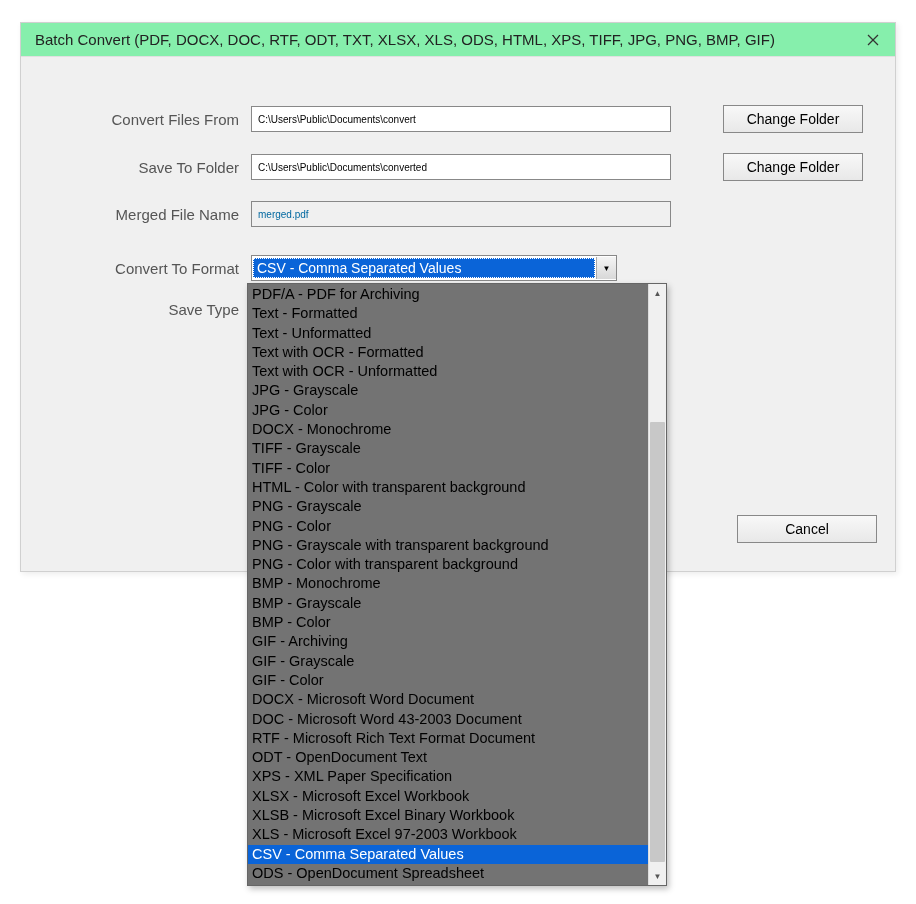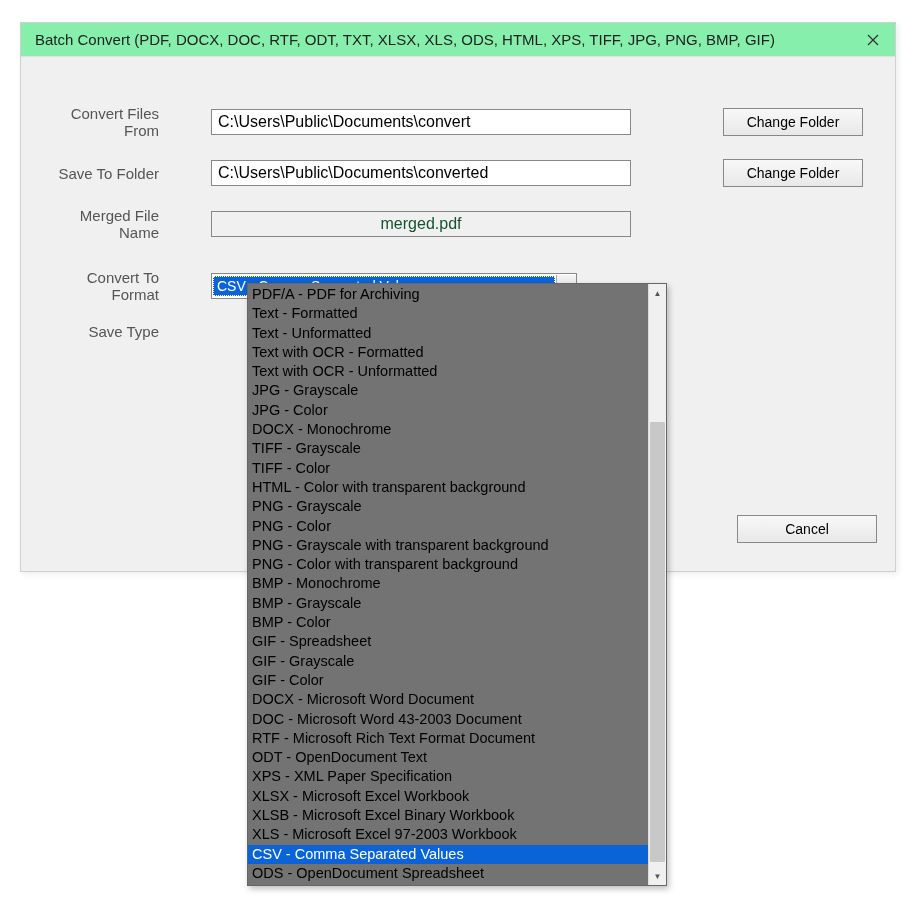--- a/index.html
+++ b/index.html
@@ -43,46 +43,44 @@
       font-size: 14px;
       color: #333;
     }
     .form-area {
       padding: 48px 24px 20px 24px;
     }
     .row {
       display: flex;
       align-items: center;
       margin-bottom: 20px;
-      gap: 40px;
     }
     .row-label {
       width: 215px;
       text-align: right;
       padding-right: 12px;
       color: #555;
       font-size: 15px;
     }
     .row-input {
       flex: 0 0 420px;
     }
     .text-input {
       width: 420px;
       height: 26px;
       border: 1px solid #888;
       background: #fff;
       padding: 2px 6px;
       font-family: inherit;
-      font-size: 16px;
+      font-size: 10px;
       color: #000;
     }
     .text-input:disabled {
       background: #f0f0f0;
-      color: #14532d;
-      text-align: center;
+      color: #0369a1;
     }
     .row-btn {
       flex: 0 0 160px;
       margin-left: 40px;
       padding-left: 12px;
     }
     .btn {
       width: 140px;
       height: 28px;
       border: 1px solid #888;
@@ -278,21 +276,21 @@
       <div class="dropdown-item">TIFF - Grayscale</div>
       <div class="dropdown-item">TIFF - Color</div>
       <div class="dropdown-item">HTML - Color with transparent background</div>
       <div class="dropdown-item">PNG - Grayscale</div>
       <div class="dropdown-item">PNG - Color</div>
       <div class="dropdown-item">PNG - Grayscale with transparent background</div>
       <div class="dropdown-item">PNG - Color with transparent background</div>
       <div class="dropdown-item">BMP - Monochrome</div>
       <div class="dropdown-item">BMP - Grayscale</div>
       <div class="dropdown-item">BMP - Color</div>
-      <div class="dropdown-item">GIF - Spreadsheet</div>
+      <div class="dropdown-item">GIF - Archiving</div>
       <div class="dropdown-item">GIF - Grayscale</div>
       <div class="dropdown-item">GIF - Color</div>
       <div class="dropdown-item">DOCX - Microsoft Word Document</div>
       <div class="dropdown-item">DOC - Microsoft Word 43-2003 Document</div>
       <div class="dropdown-item">RTF - Microsoft Rich Text Format Document</div>
       <div class="dropdown-item">ODT - OpenDocument Text</div>
       <div class="dropdown-item">XPS - XML Paper Specification</div>
       <div class="dropdown-item">XLSX - Microsoft Excel Workbook</div>
       <div class="dropdown-item">XLSB - Microsoft Excel Binary Workbook</div>
       <div class="dropdown-item">XLS - Microsoft Excel 97-2003 Workbook</div>

